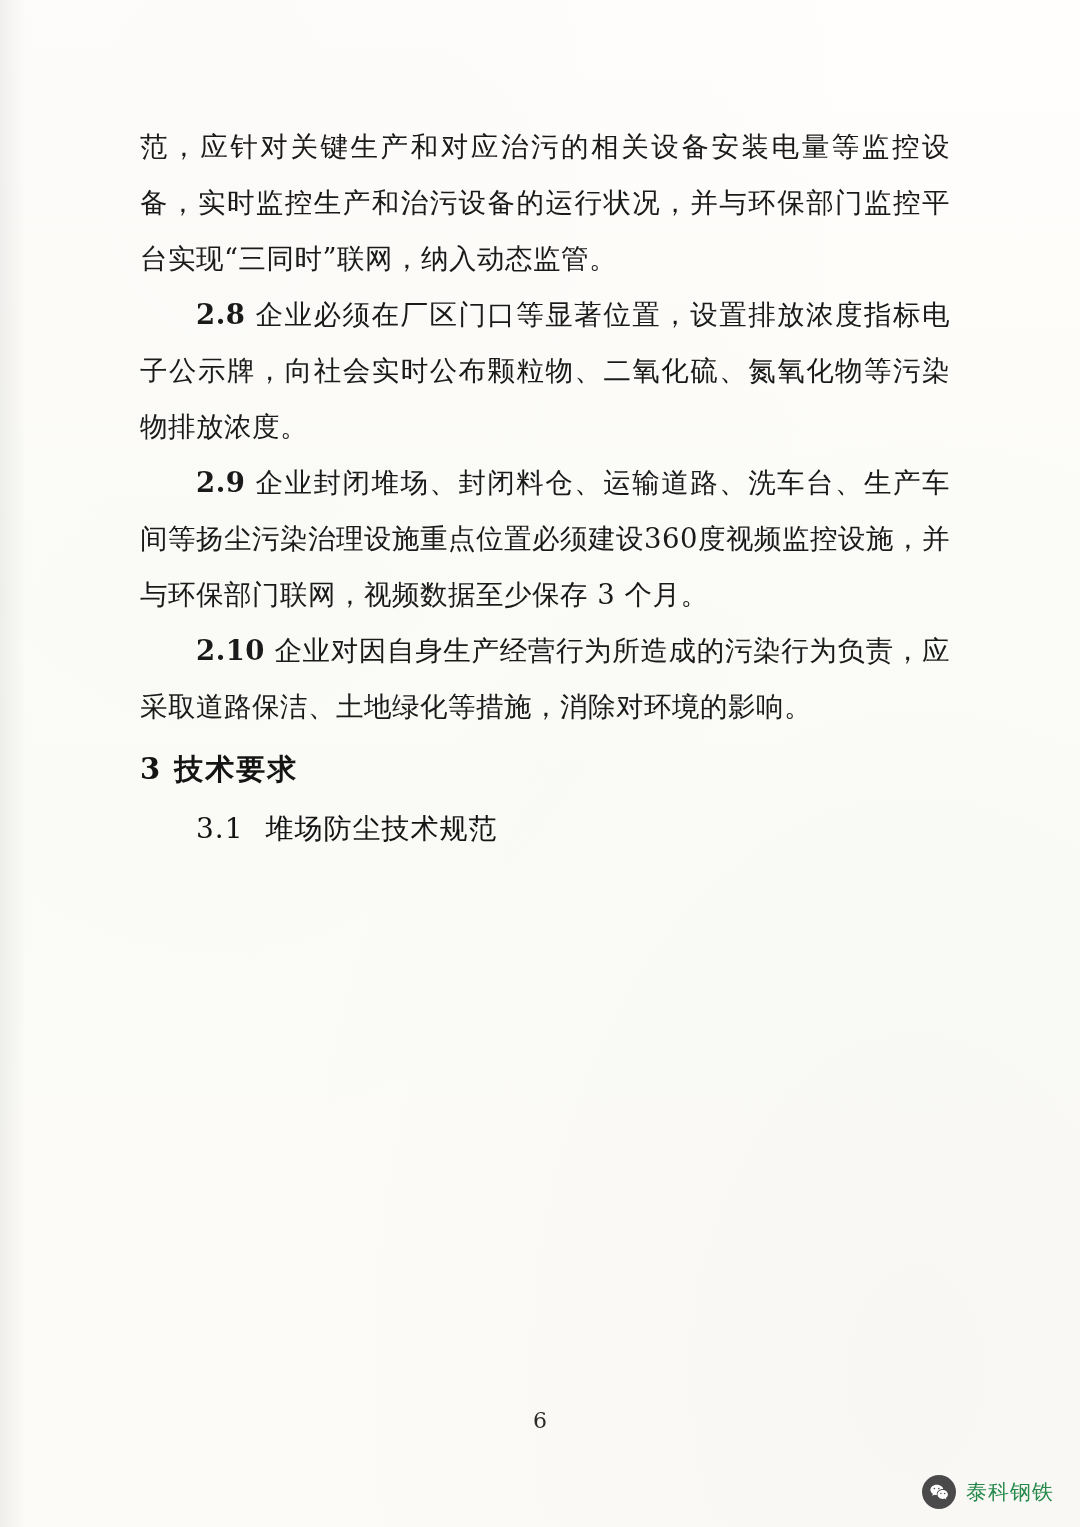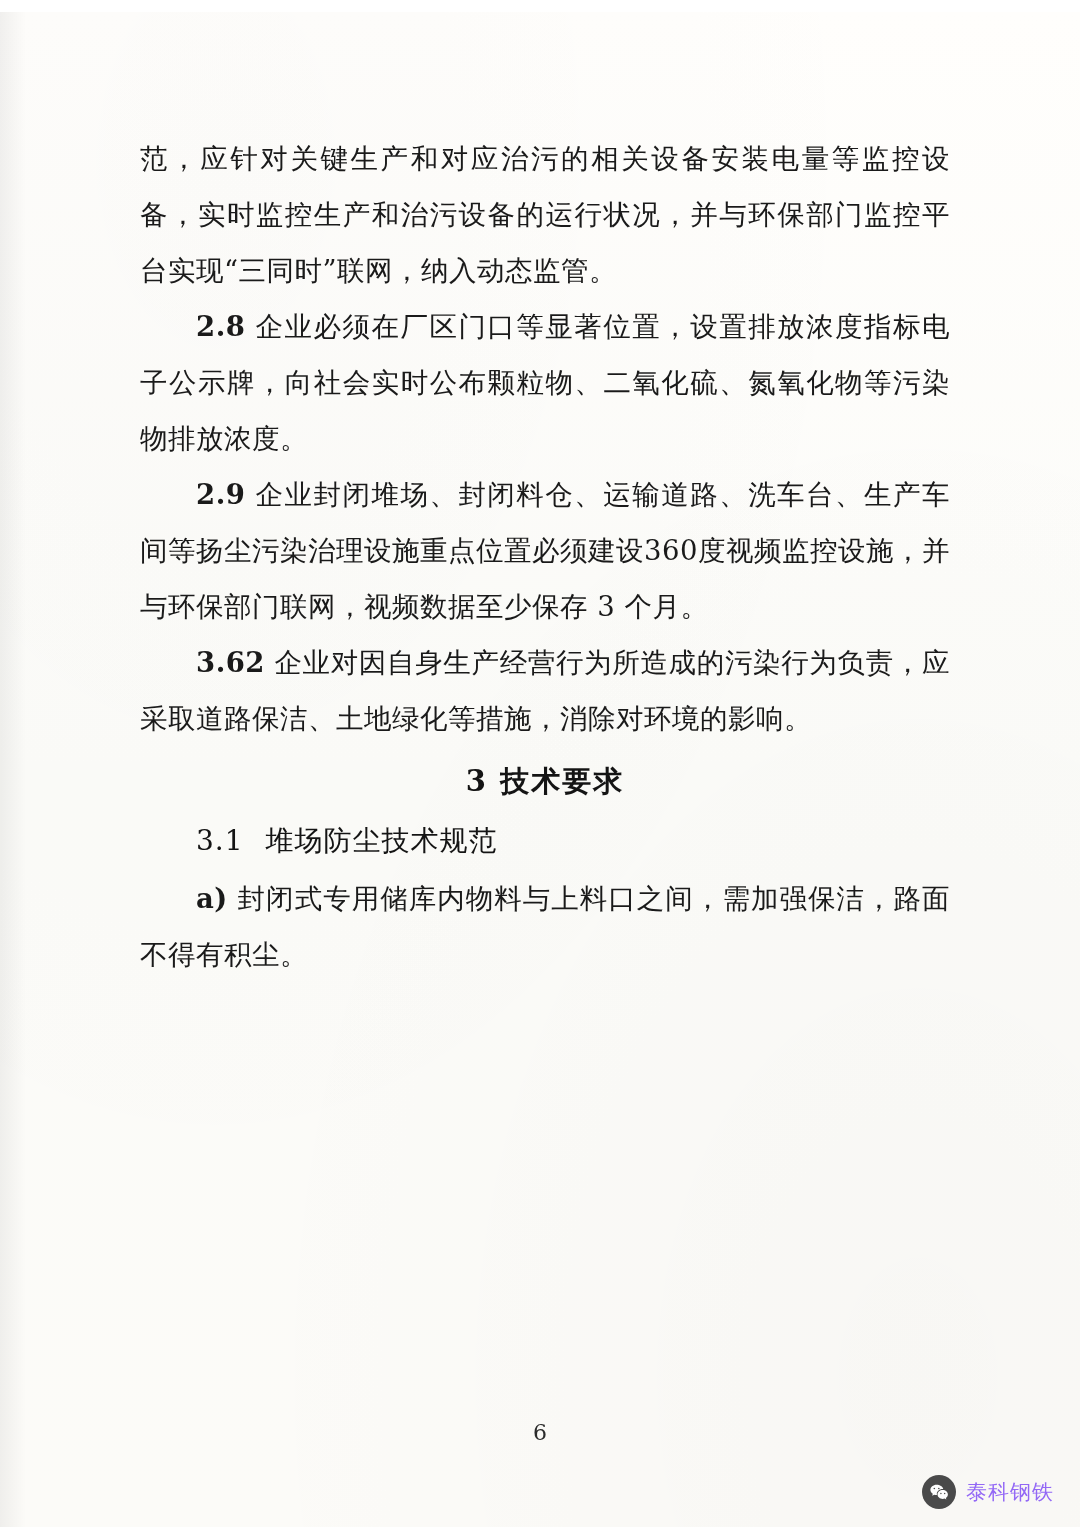--- a/index.html
+++ b/index.html
@@ -11,21 +11,20 @@
     height: 1527px;
     background: #ffffff;
     font-family: "DejaVu Serif", "Liberation Serif", serif;
     position: relative;
     overflow: hidden;
   }
   .page {
     position: absolute;
     inset: 0;
     background: #fdfdfb;
-    margin-top: 12px;
   }
   
   .paper-tint {
     position: absolute;
     inset: 0;
     background:
       radial-gradient(ellipse at 20% 10%, rgba(0,0,0,0.012), rgba(0,0,0,0) 60%),
       radial-gradient(ellipse at 85% 90%, rgba(0,0,0,0.015), rgba(0,0,0,0) 55%),
       linear-gradient(180deg, #fffefc 0%, #fbfbf8 50%, #fcfbf8 100%);
     pointer-events: none;
@@ -52,21 +51,21 @@
     text-indent: 56px;
   }
   .num {
     font-weight: bold;
   }
   h2.section-title {
     margin: 6px 0 2px 0;
     font-size: 29px;
     line-height: 58px;
     font-weight: bold;
-    text-align: center;
+    text-align: left;
     color: #141414;
     letter-spacing: 2px;
   }
   h3.sub-title {
     margin: 0;
     font-size: 28px;
     line-height: 58px;
     font-weight: normal;
     color: #141414;
     text-indent: 56px;
@@ -102,21 +101,21 @@
     border-radius: 50%;
     background: #3c3c3c;
     display: flex;
     align-items: center;
     justify-content: center;
   }
   .wm-icon svg { display: block; }
   .wm-text {
     font-family: "DejaVu Sans", "Liberation Sans", sans-serif;
     font-size: 21px;
-    color: #8b5cf6;
+    color: #15803d;
     letter-spacing: 1px;
   }
   
   .edge-shadow {
     position: absolute;
     top: 0; bottom: 0; left: 0;
     width: 26px;
     background: linear-gradient(90deg, rgba(0,0,0,0.05), rgba(0,0,0,0));
     pointer-events: none;
   }
@@ -136,35 +135,32 @@
 
     <p class="para indent">
       <span class="num">2.8</span><span> 企业必须在厂区门口等显著位置，设置排放浓度指标电子公示牌，向社会实时公布颗粒物、二氧化硫、氮氧化物等污染物排放浓度。</span>
     </p>
 
     <p class="para indent">
       <span class="num">2.9</span><span> 企业封闭堆场、封闭料仓、运输道路、洗车台、生产车间等扬尘污染治理设施重点位置必须建设360度视频监控设施，并与环保部门联网，视频数据至少保存 3 个月。</span>
     </p>
 
     <p class="para indent">
-      <span class="num">3.62</span><span> 企业对因自身生产经营行为所造成的污染行为负责，应采取道路保洁、土地绿化等措施，消除对环境的影响。</span>
+      <span class="num">2.10</span><span> 企业对因自身生产经营行为所造成的污染行为负责，应采取道路保洁、土地绿化等措施，消除对环境的影响。</span>
     </p>
 
 
     <h2 class="section-title">3  技术要求</h2>
 
     <h3 class="sub-title">
       <span>3.1</span><span class="gap"></span><span>堆场防尘技术规范</span>
     </h3>
 
 
 
-    <p class="para indent">
-      <span class="num">a)</span><span> 封闭式专用储库内物料与上料口之间，需加强保洁，路面不得有积尘。</span>
-    </p>
 
   </div>
 
   <div class="page-number">6</div>
 
   <div class="watermark">
     <span class="wm-icon">
       <svg width="22" height="22" viewBox="0 0 24 24" aria-hidden="true">
         <path d="M9.3 4C5.6 4 2.6 6.5 2.6 9.6c0 1.8 1 3.4 2.6 4.4l-.6 2 2.2-1.1c.8.2 1.6.3 2.5.3h.5c-.1-.4-.2-.8-.2-1.2 0-3 2.9-5.4 6.5-5.4h.5C16.1 5.9 13 4 9.3 4zm-2.4 3.3c.5 0 .9.4.9.9s-.4.9-.9.9-.9-.4-.9-.9.4-.9.9-.9zm4.9 0c.5 0 .9.4.9.9s-.4.9-.9.9-.9-.4-.9-.9.4-.9.9-.9z" fill="#ffffff"></path>
         <path d="M16.1 9.9c-3.2 0-5.7 2.2-5.7 4.8s2.6 4.8 5.7 4.8c.7 0 1.4-.1 2-.3l1.9 1-.5-1.7c1.3-.9 2.2-2.2 2.2-3.8 0-2.6-2.5-4.8-5.6-4.8zm-2 3c.4 0 .8.3.8.8s-.3.8-.8.8-.8-.3-.8-.8.3-.8.8-.8zm4.1 0c.4 0 .8.3.8.8s-.3.8-.8.8-.8-.3-.8-.8.4-.8.8-.8z" fill="#ffffff"></path>

